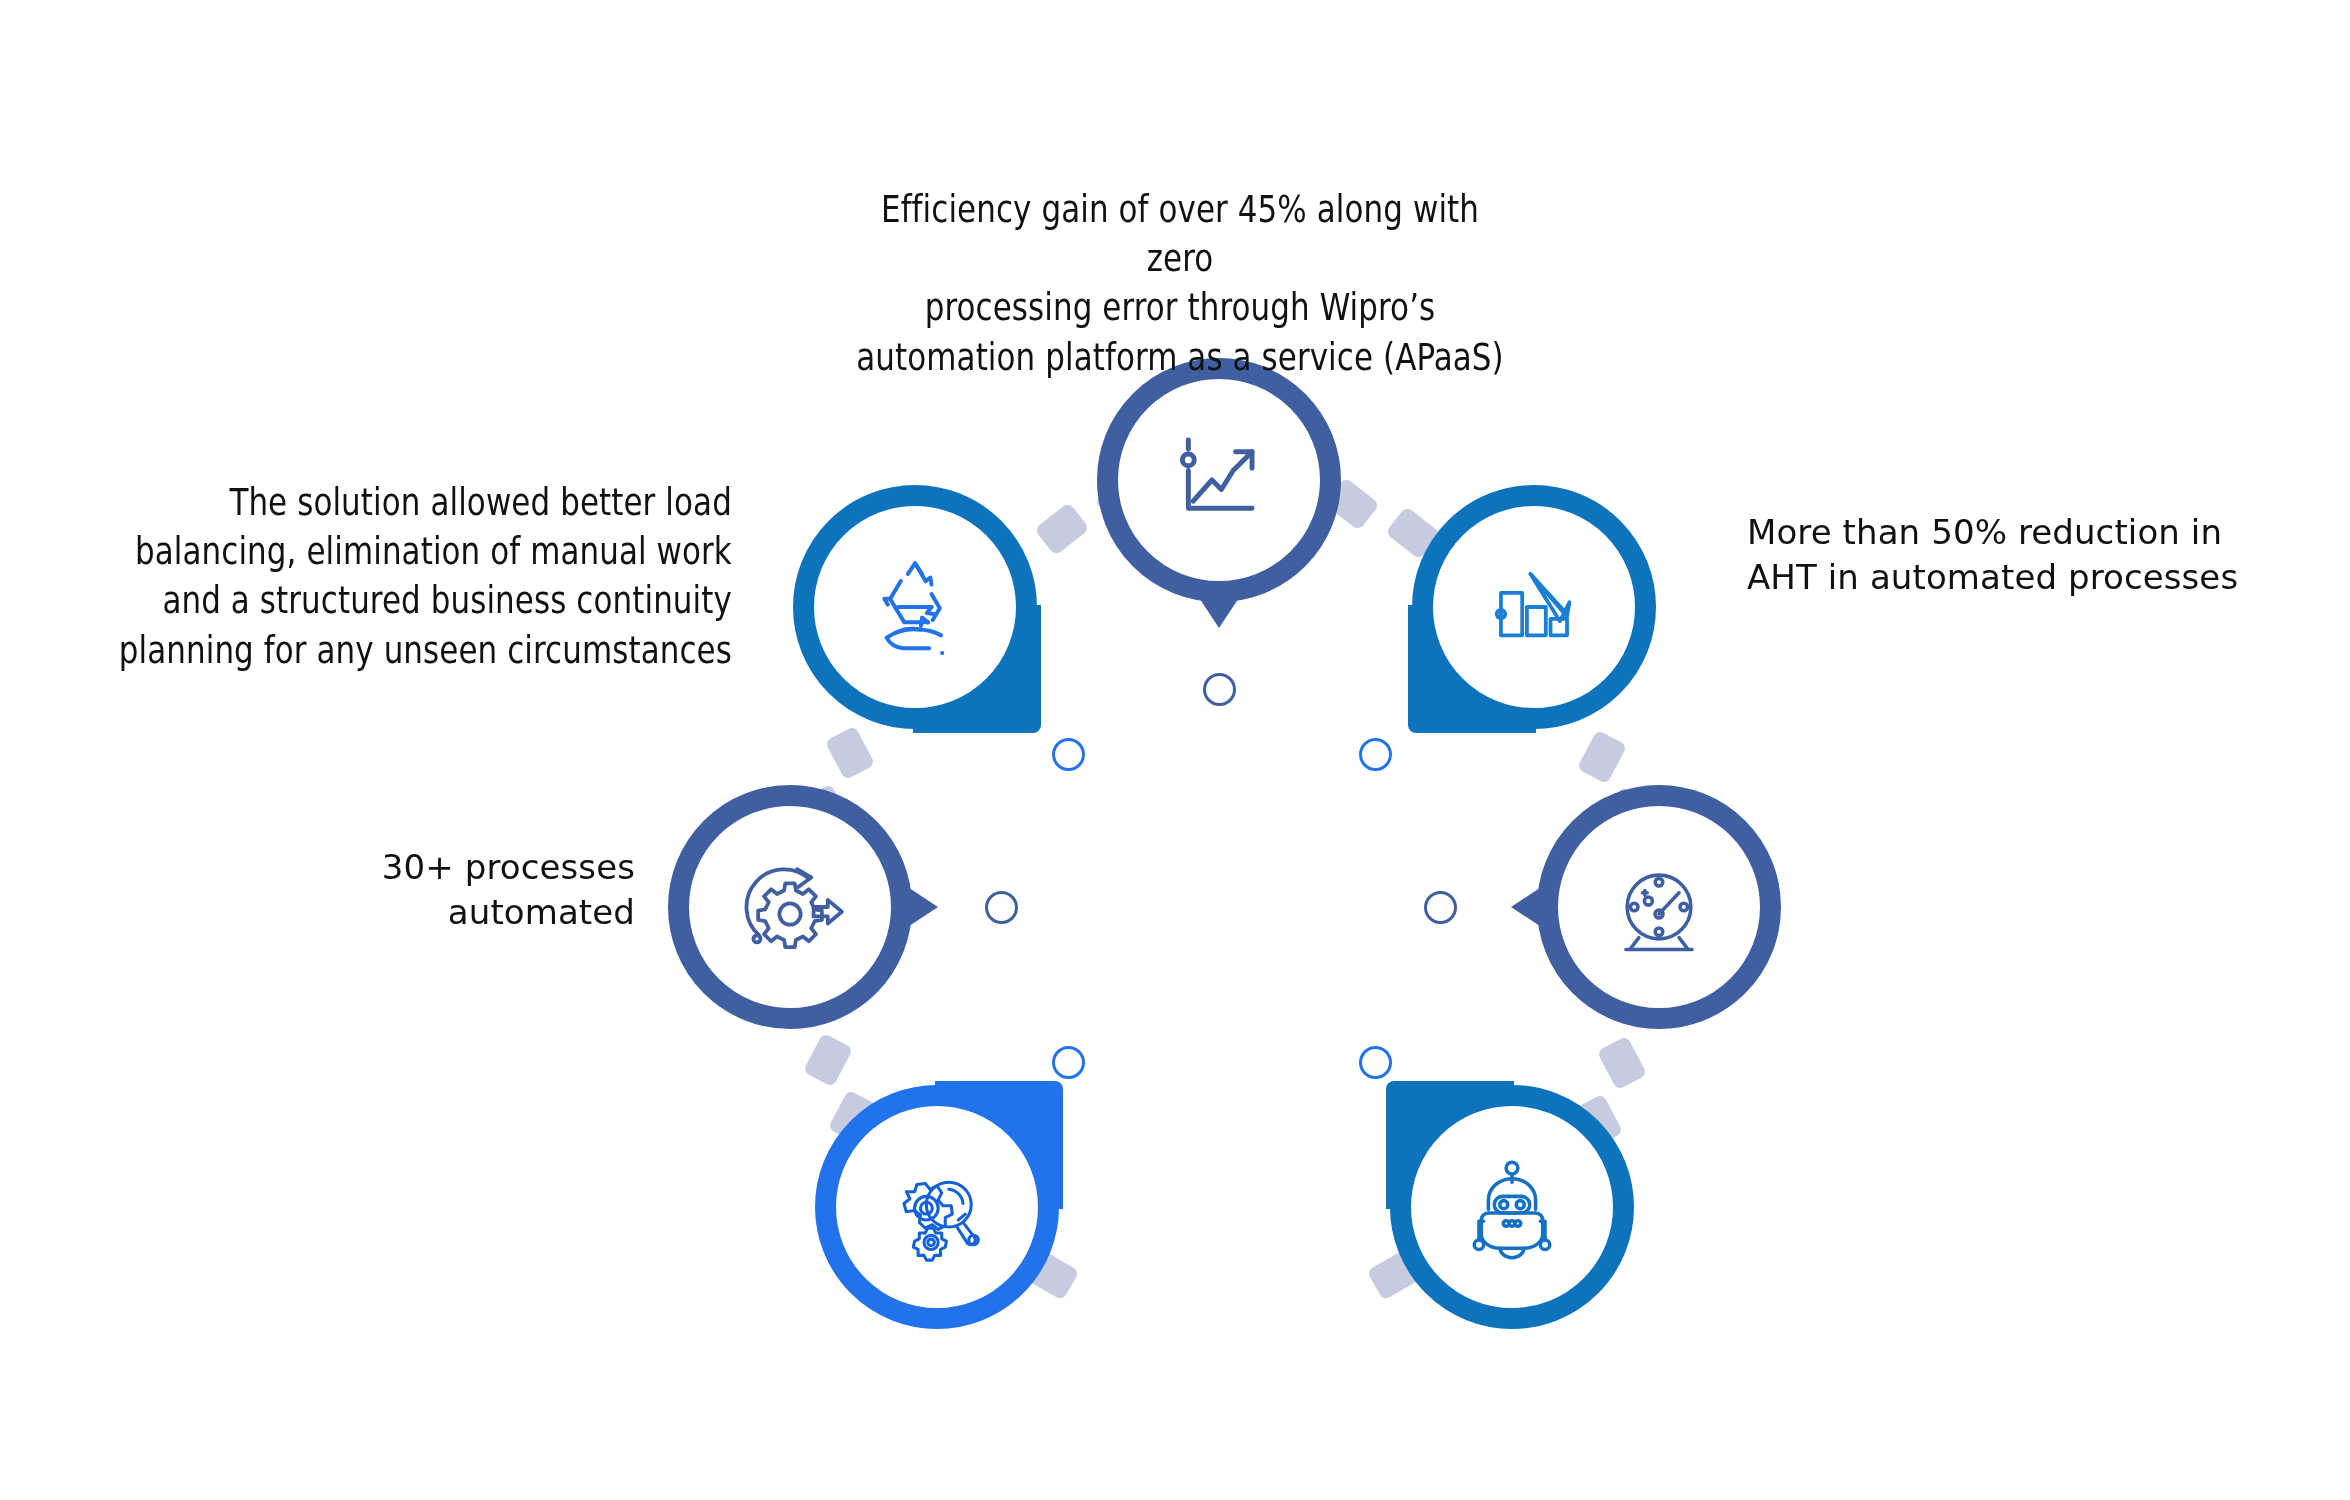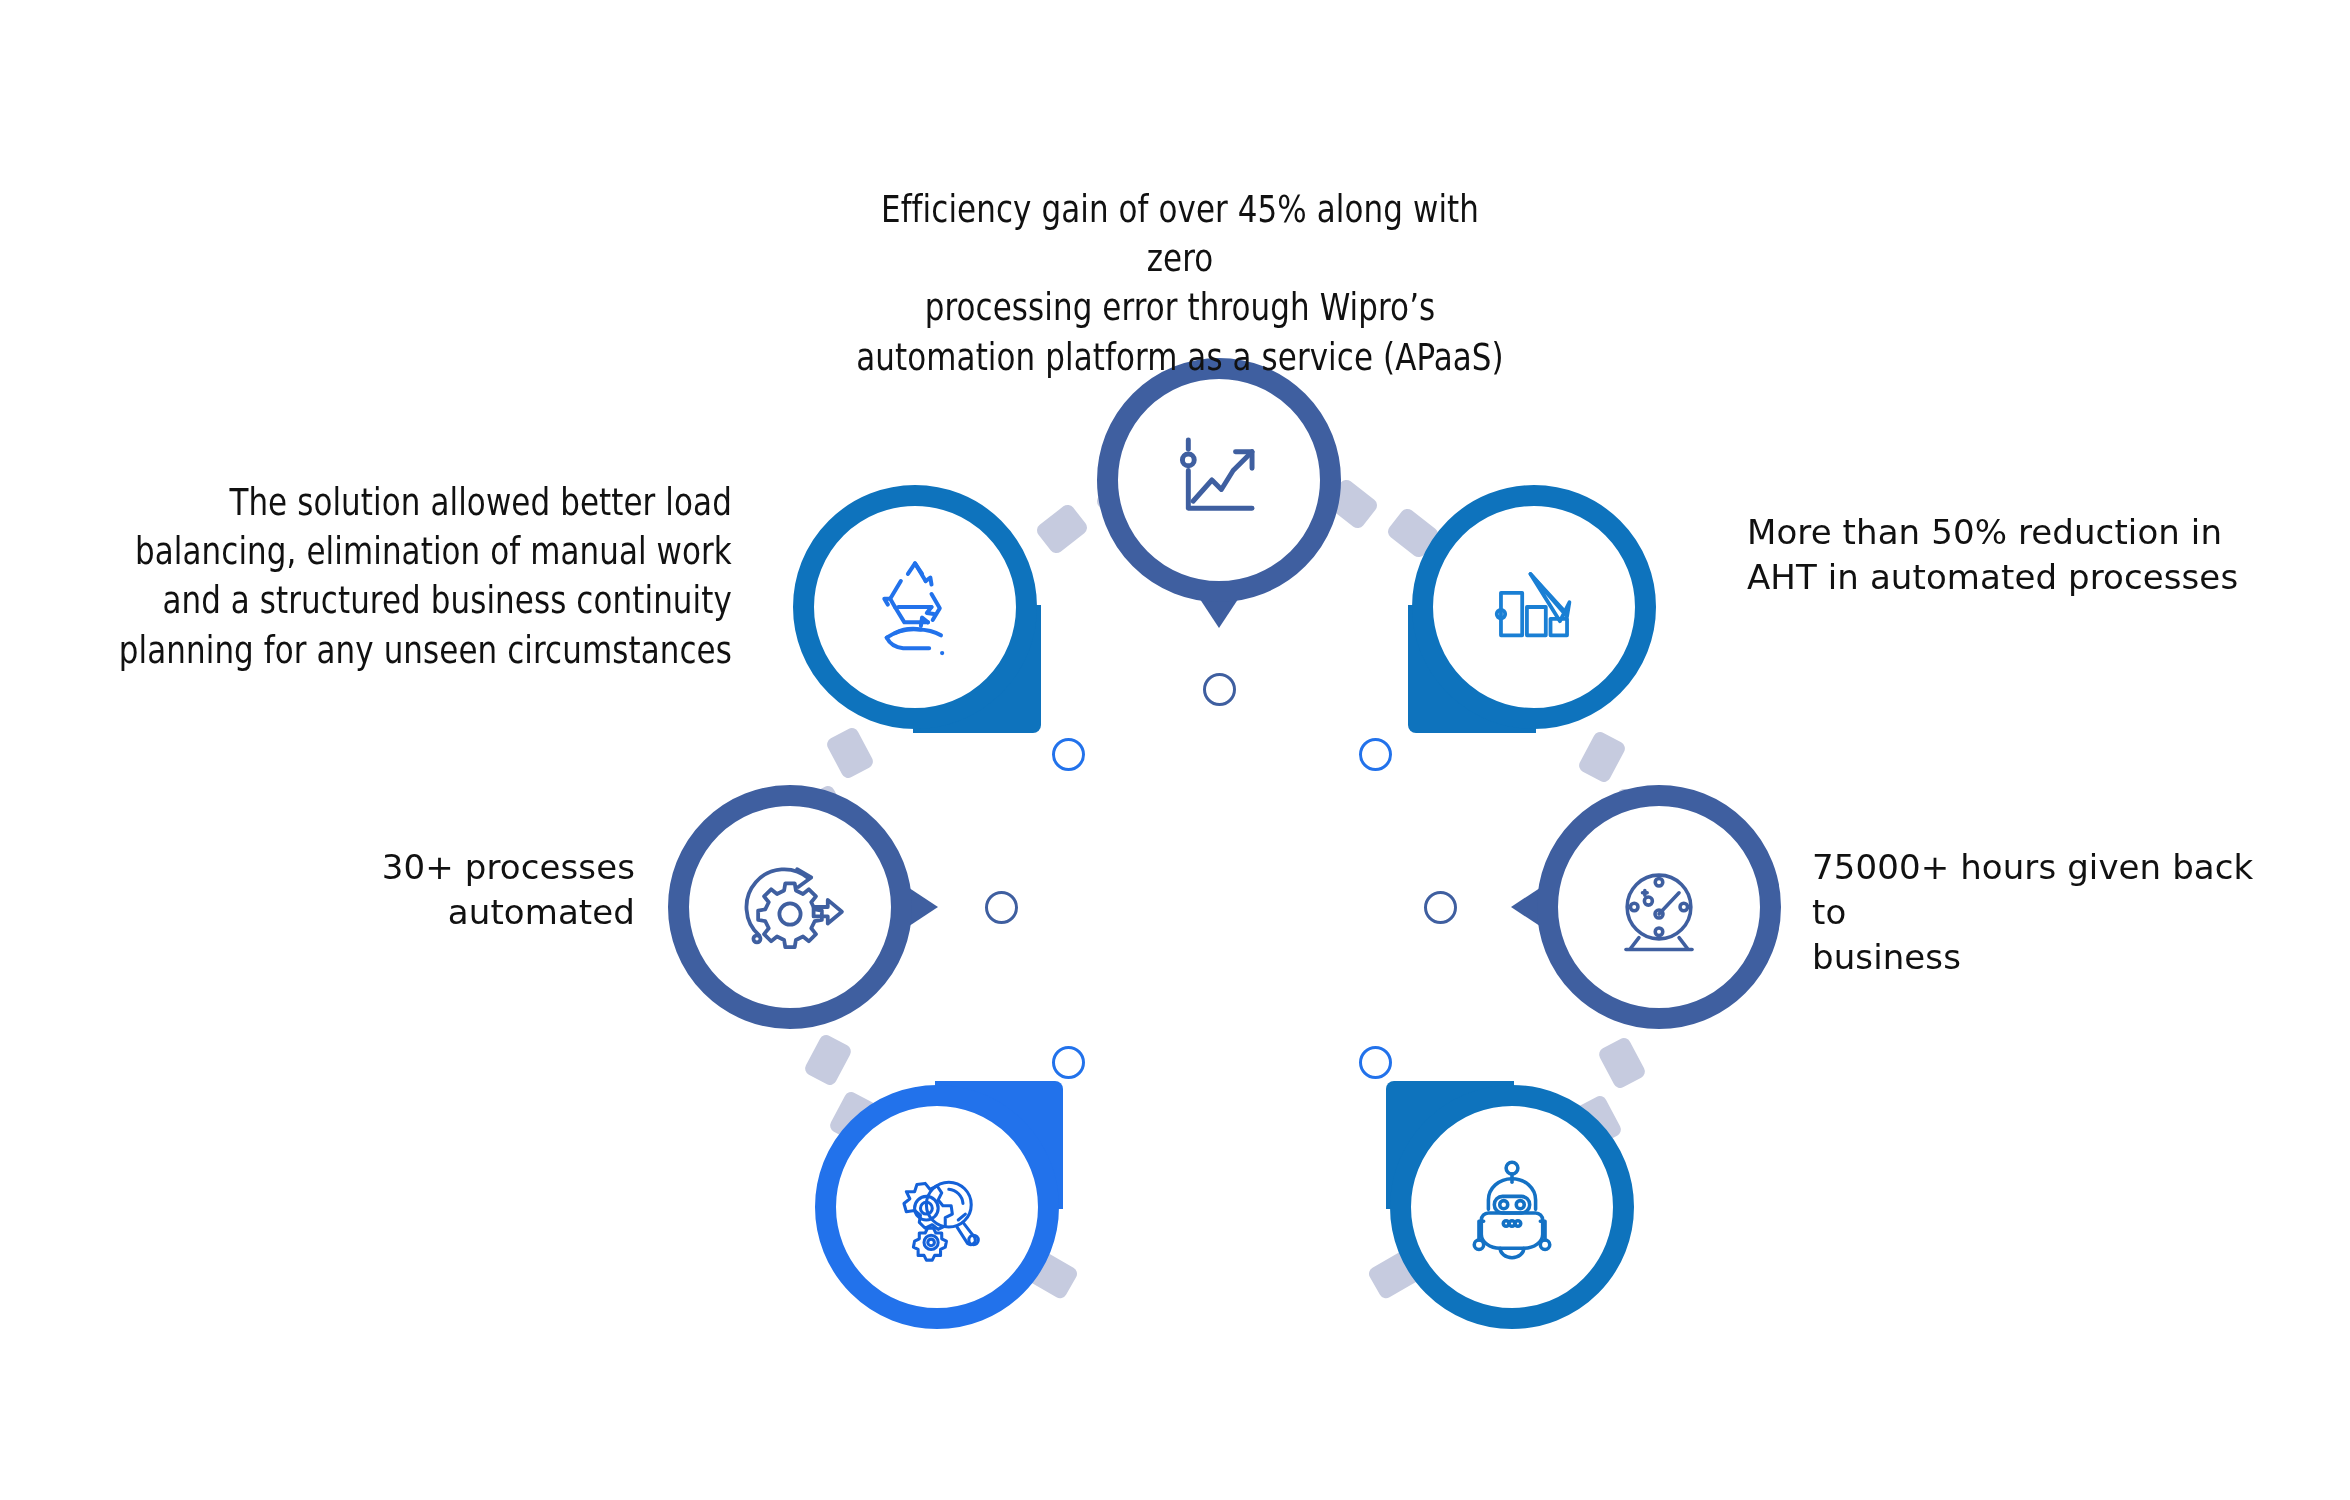--- a/index.html
+++ b/index.html
@@ -229,18 +229,16 @@
 balancing, elimination of manual  work
 and a structured business  continuity
 planning for any  unseen circumstances</div>
 
   <div class="caption geo ta-l" style="left:1712px;top:510px;width:580px;margin-left:35px;">More than 50% reduction in
 AHT in automated processes</div>
 
   <div class="caption geo ta-r" style="left:235px;top:845px;width:400px;">30+ processes
 automated</div>
 
-  <div class="caption geo ta-l" style="left:1812px;top:845px;width:480px;">75000+ hours given back to
-business</div>
 
 
 
 </div>
 
 </body></html>

